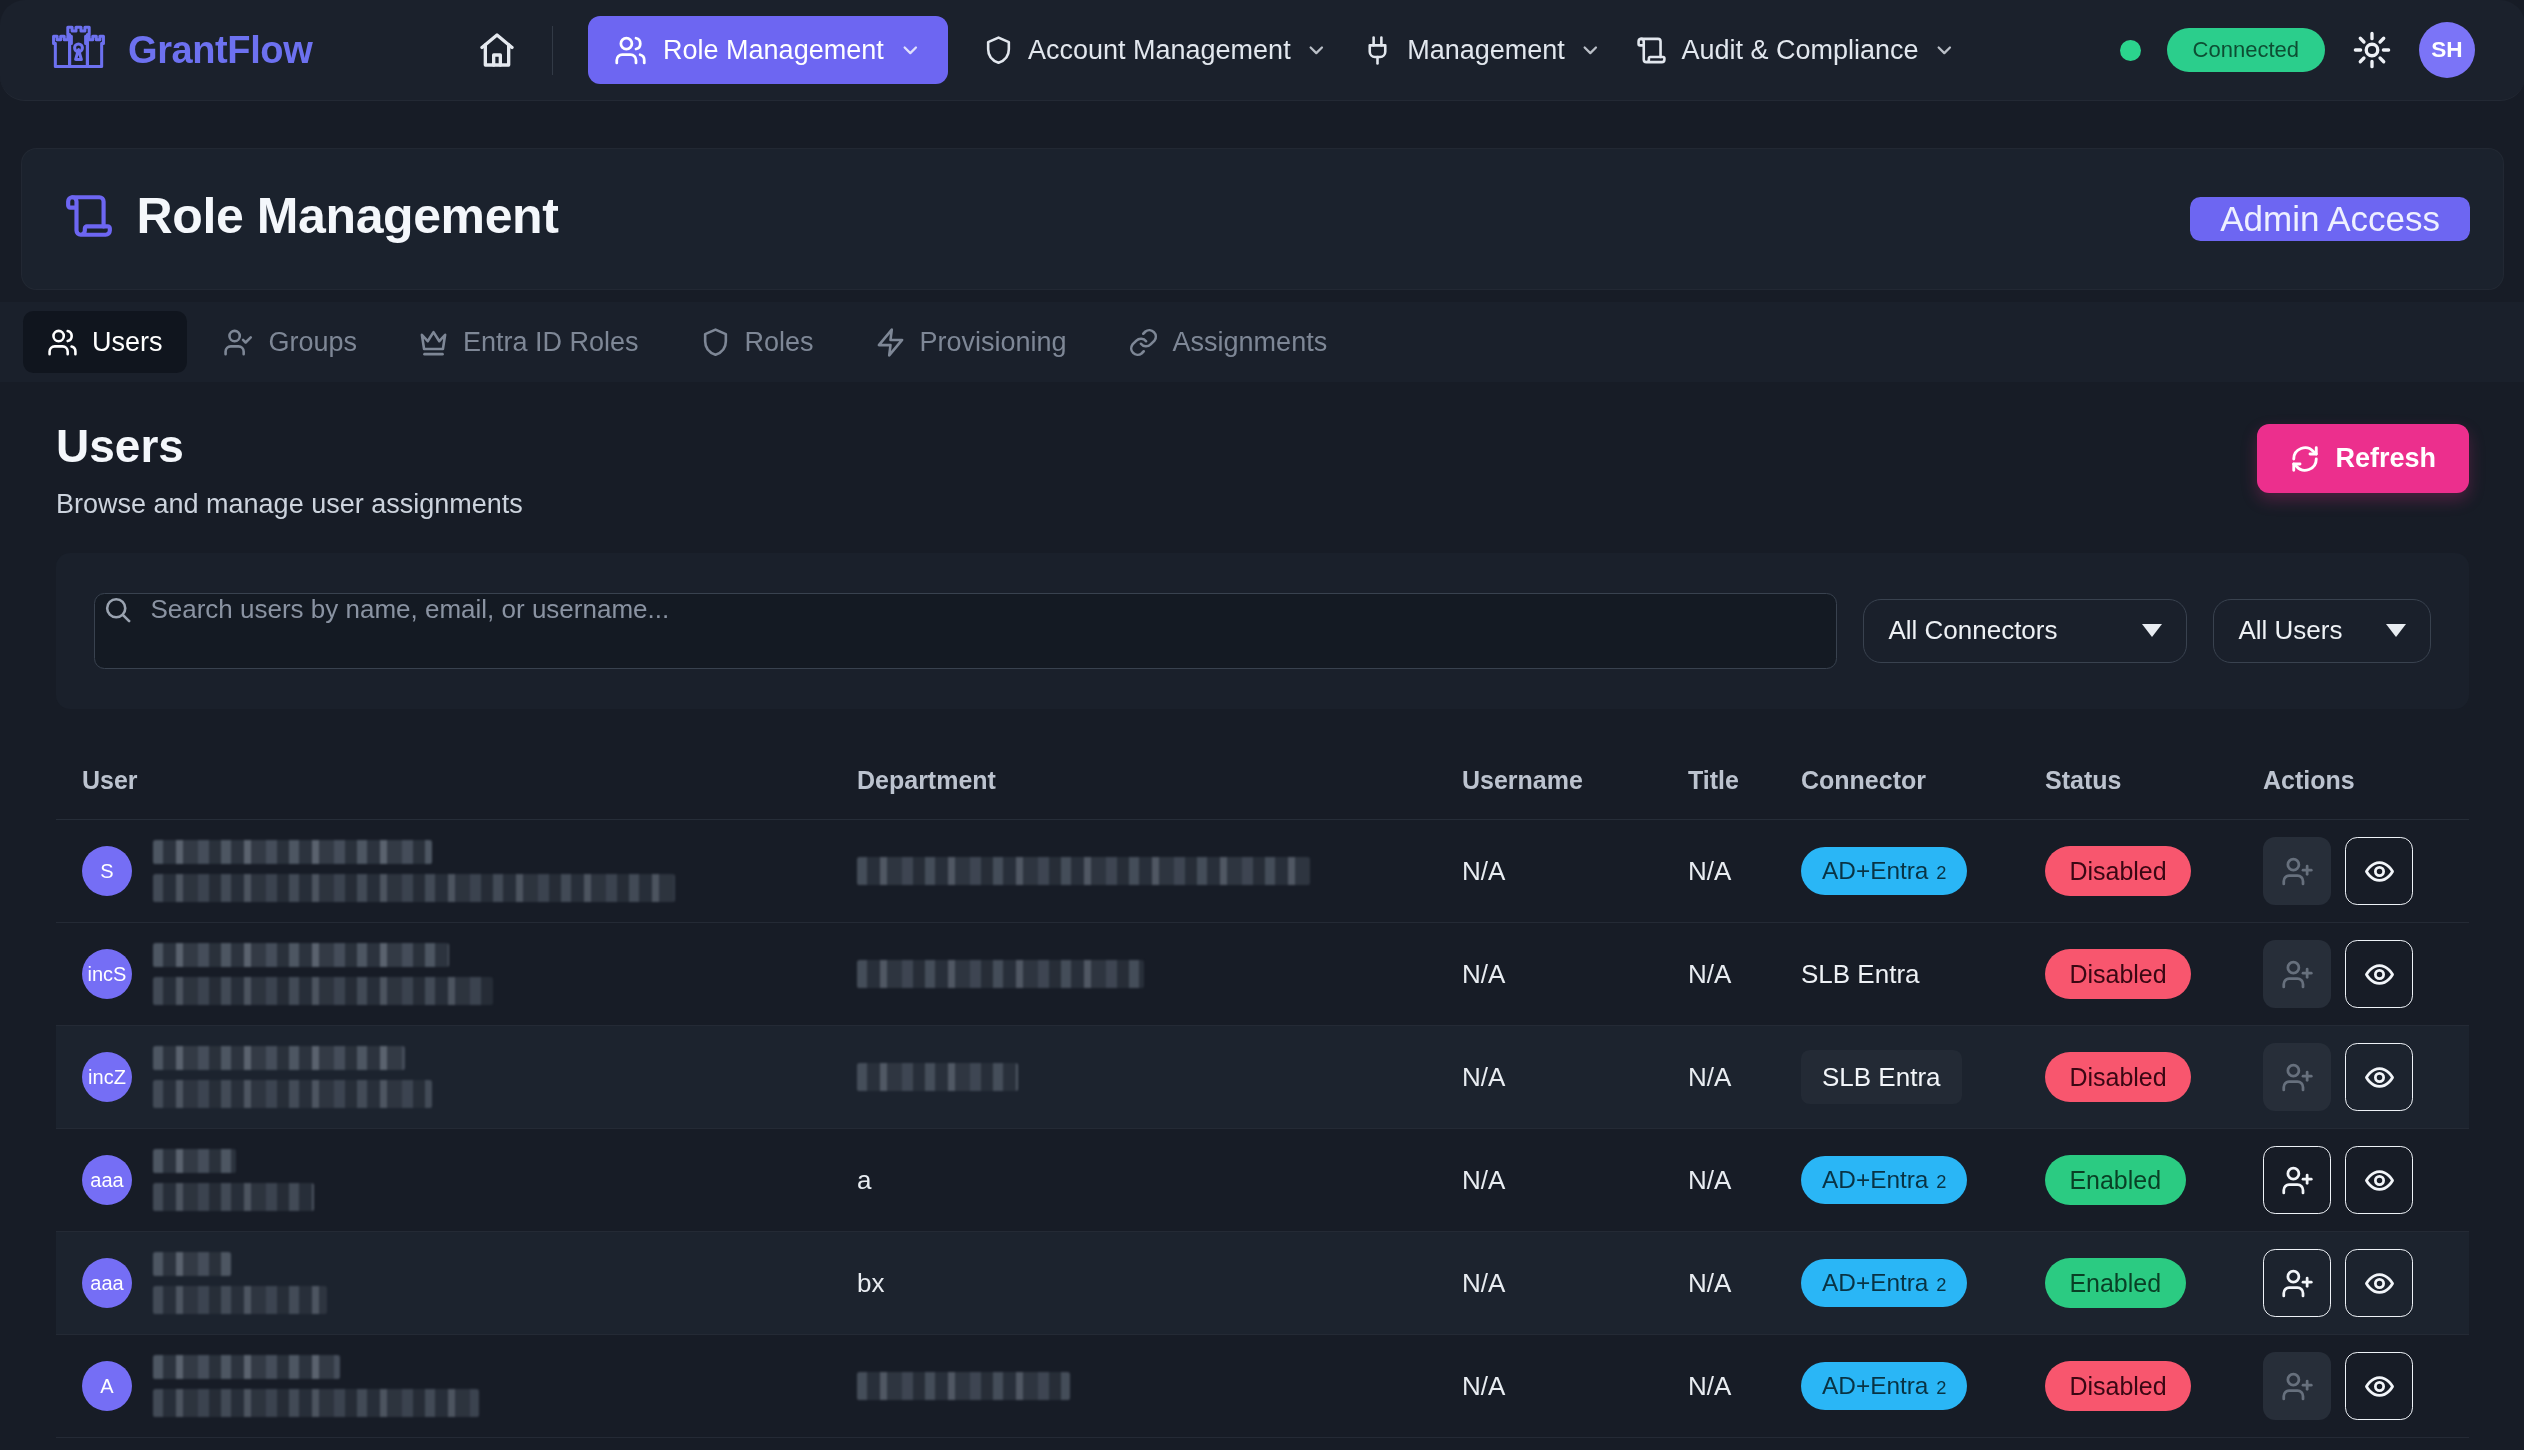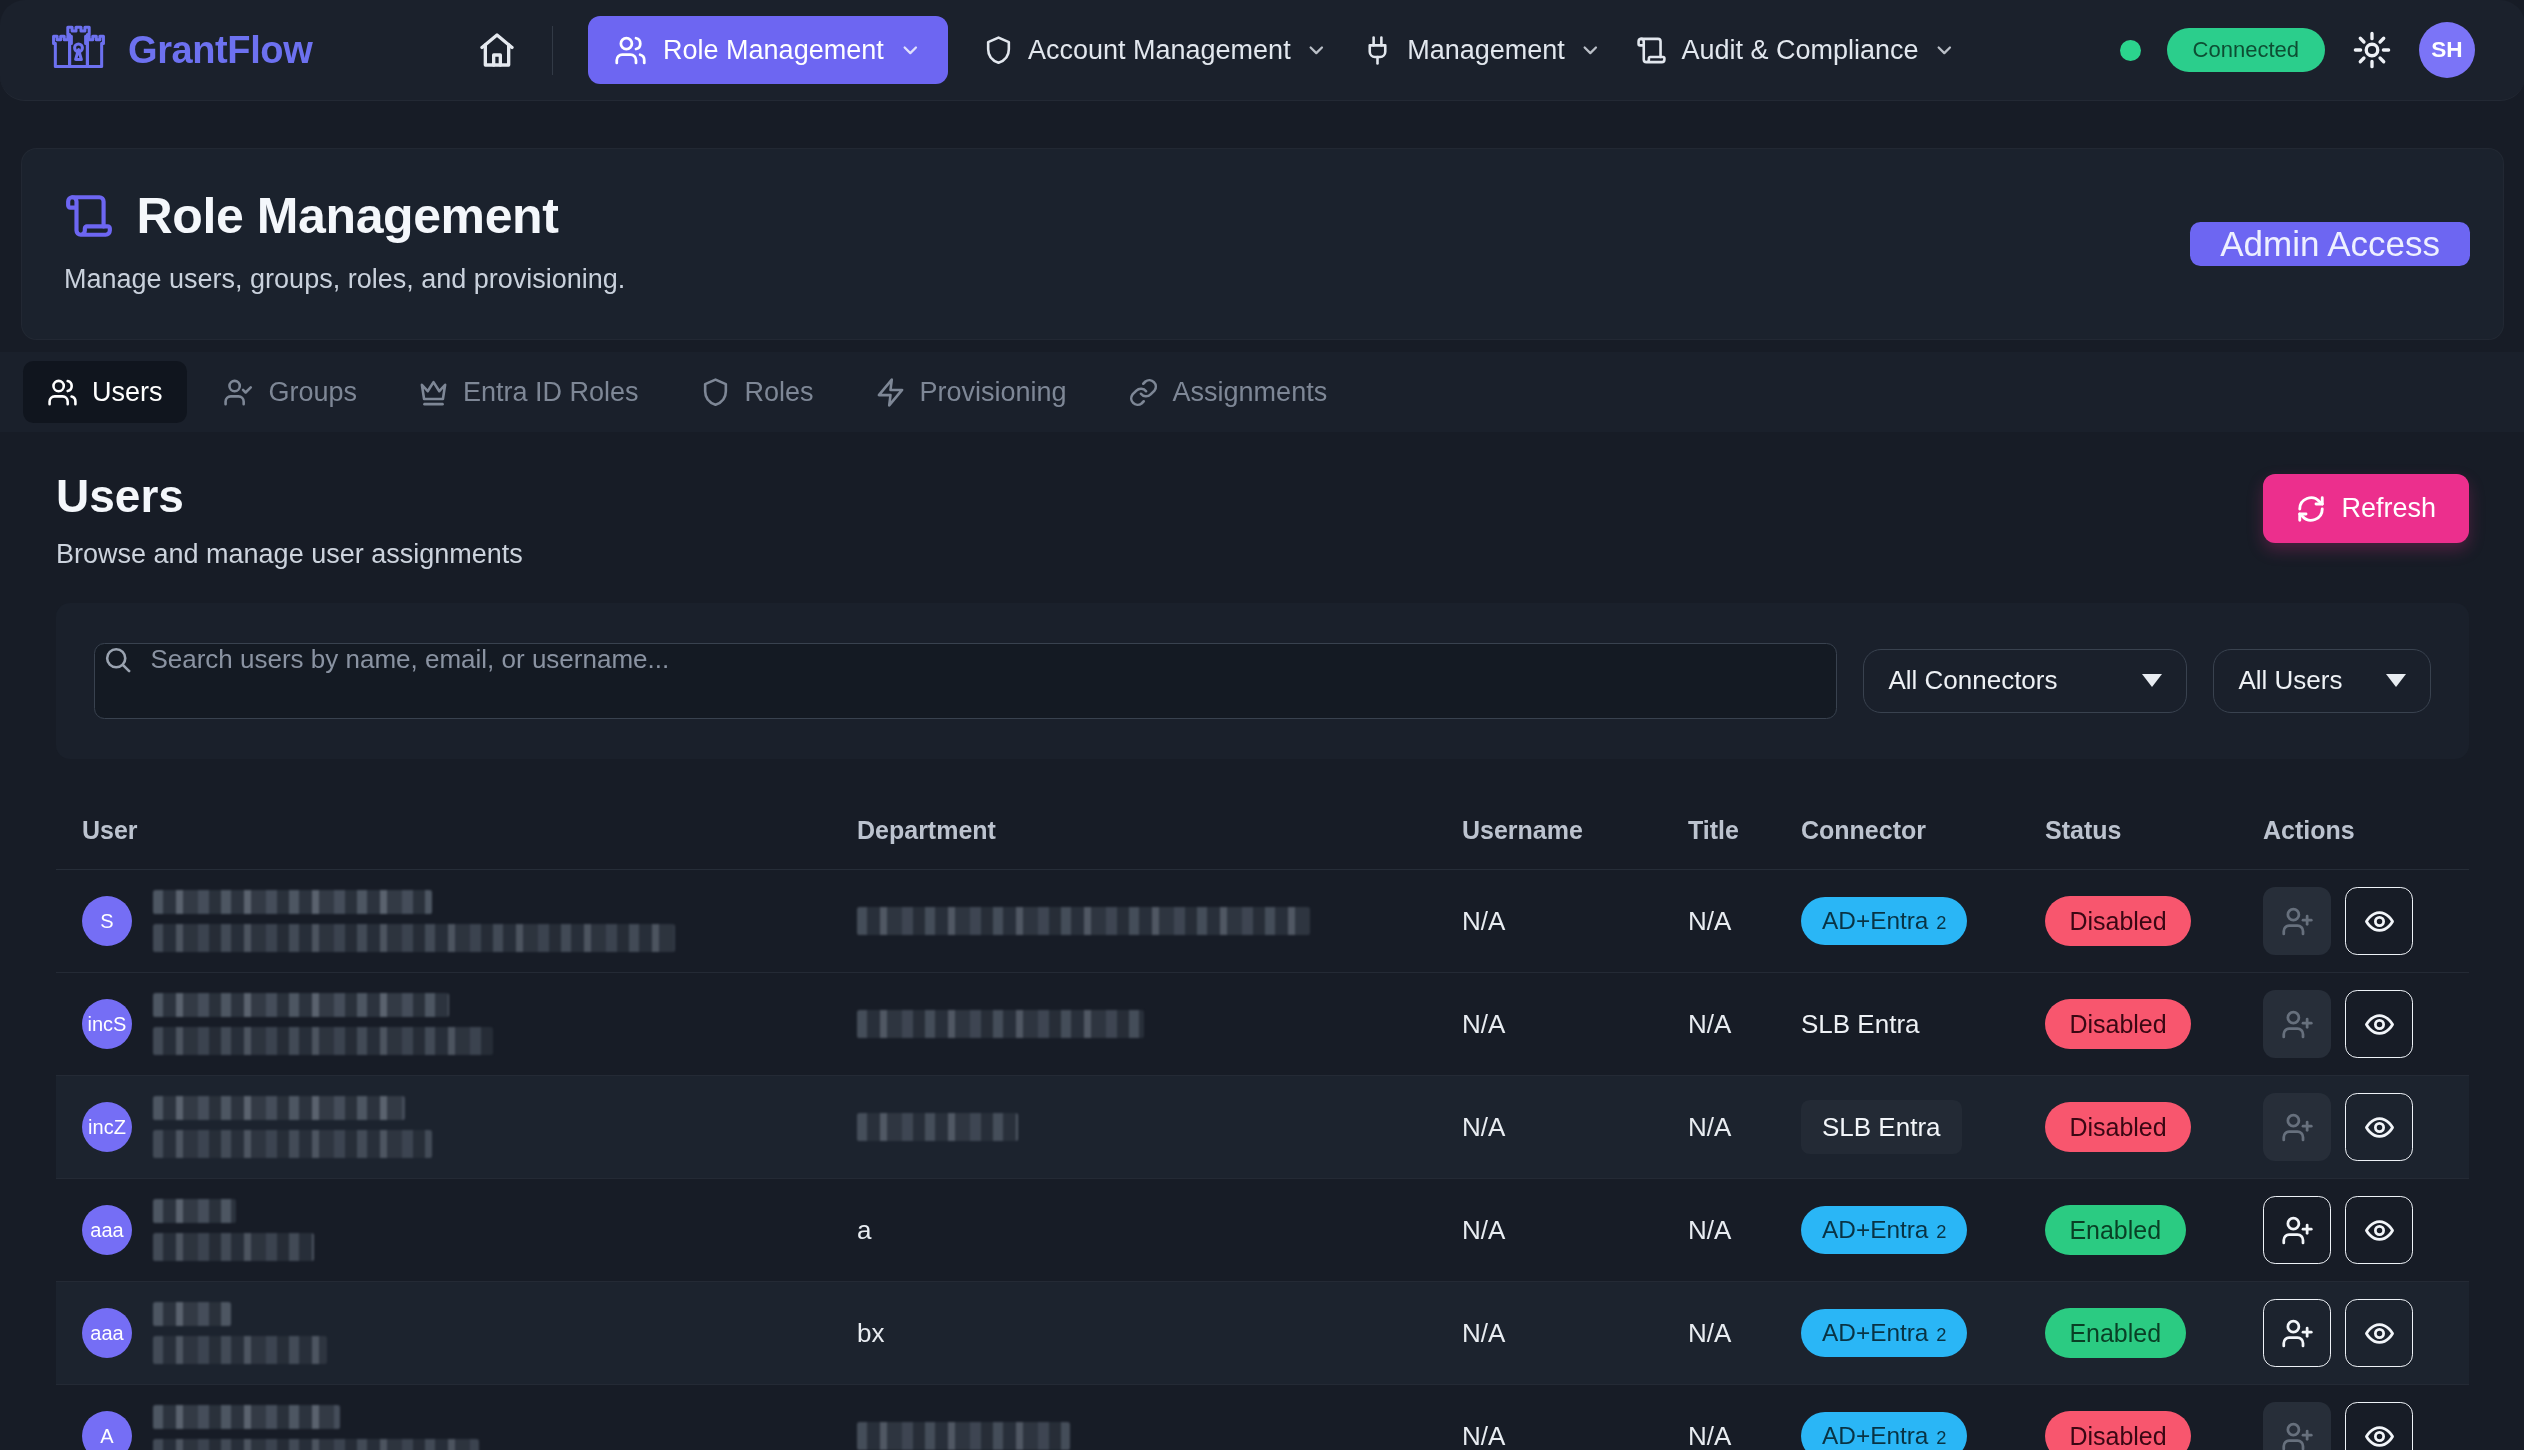--- a/index.html
+++ b/index.html
@@ -77,21 +77,21 @@
   .tab.active { background:#10151e; color:#ffffff; }
 
   
   .section-head { margin:37px 56px 0; position:relative; }
   .section-title { font-size:46px; font-weight:bold; color:#f4f7fb; }
   .section-subtitle { font-size:27px; color:#ccd3dd; margin-top:15.7px; }
   .refresh-btn {
     position:absolute; right:0; top:5.2px;
     display:flex; align-items:center; gap:15.7px;
     background:#ec2f8d; color:#fff; border:none; cursor:pointer;
-    font-size:27px; font-weight:normal; padding:19px 33px; border-radius:12.2px;
+    font-size:27px; font-weight:bold; padding:19px 33px; border-radius:12.2px;
     box-shadow:0 7px 15.7px rgba(236,47,141,0.25);
   }
 
   
   .filter-card {
     margin:33px 56px 0; background:#1a202b; border-radius:14px;
     padding:40px 38px; display:flex; align-items:center; gap:26px;
   }
   .search-box {
     flex:1; height:76px; background:#141a23;
@@ -278,21 +278,20 @@
 <section class="header-card">
   <div class="header-title-row">
     <span class="header-icon">
       <svg width="50" height="50" viewBox="0 0 24 24" fill="none" stroke="currentColor" stroke-width="2" stroke-linecap="round" stroke-linejoin="round">
         <path d="M19 17V5a2 2 0 0 0-2-2H4"></path>
           <path d="M8 21h12a2 2 0 0 0 2-2v-1a1 1 0 0 0-1-1H11a1 1 0 0 0-1 1v1a2 2 0 1 1-4 0V5a2 2 0 1 0-4 0v2a1 1 0 0 0 1 1h3"></path>
       </svg>
     </span>
     <h1 class="page-title">Role Management</h1>
   </div>
-  <p class="page-subtitle">Manage users, groups, roles, and provisioning.</p>
   <button class="admin-access-btn">Admin Access</button>
 </section>
 
 <nav class="tabs">
   <button class="tab active">
     <span>
       <svg width="31" height="31" viewBox="0 0 24 24" fill="none" stroke="currentColor" stroke-width="2" stroke-linecap="round" stroke-linejoin="round">
         <circle cx="9" cy="7" r="4"></circle>
           <path d="M16 21v-2a4 4 0 0 0-4-4H6a4 4 0 0 0-4 4v2"></path>
           <path d="M16 3.1a4 4 0 0 1 0 7.8"></path>

